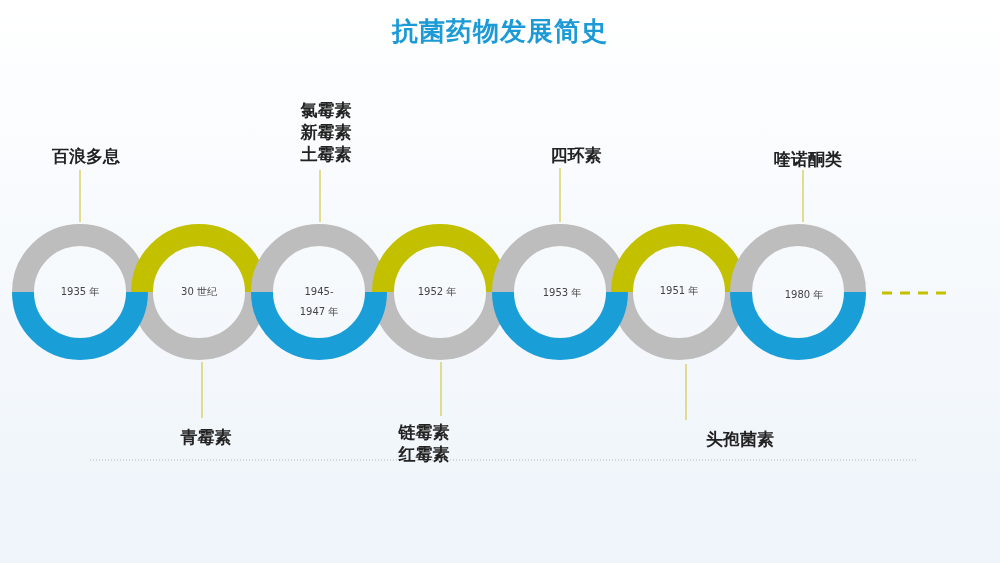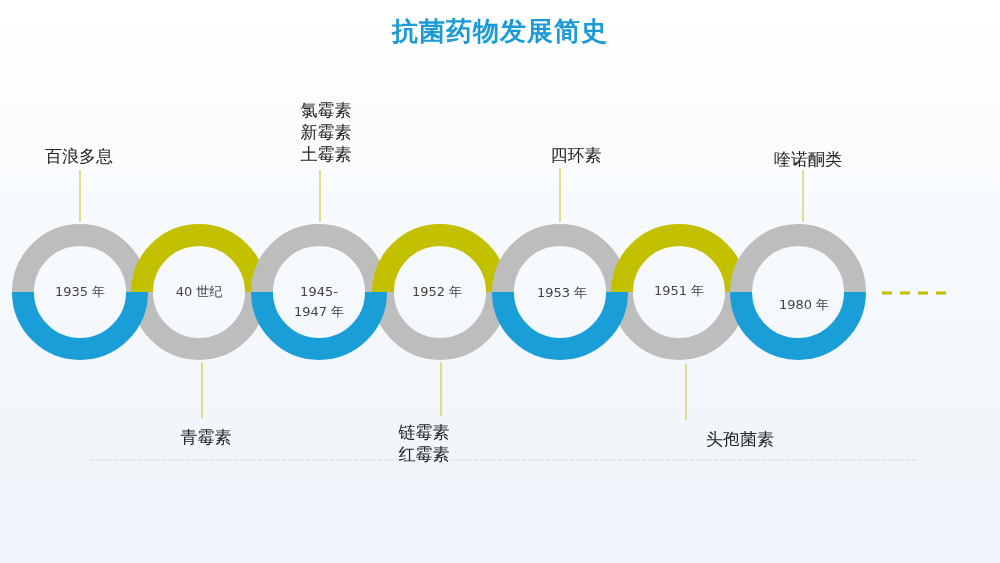--- a/index.html
+++ b/index.html
@@ -8,24 +8,24 @@
     background: linear-gradient(180deg, #ffffff 0%, #f7fafd 40%, #eef4fa 100%);
     font-family: "DejaVu Sans", "Liberation Sans", sans-serif;
   }
   .title {
     position:absolute; left:0; width:1000px; top:14px; text-align:center;
     font-size:26px; font-weight:bold; color:#1b9ad6; letter-spacing:1px;
   }
   svg.diagram { position:absolute; left:0; top:0; }
   .label {
     position:absolute; font-size:17px; color:#222; text-align:center; line-height:22px;
-    white-space:nowrap; transform:translateX(-50%);
+    white-space:nowrap; transform:translateX(-50%);font-weight:bold;
   }
   .year {
-    position:absolute; font-size:13px; color:#444; text-align:center; line-height:20px;
+    position:absolute; font-size:10px; color:#444; text-align:center; line-height:20px;
     transform:translate(-50%,-50%); white-space:nowrap;
   }
 </style>
 </head>
 <body>
 
 <div class="title">抗菌药物发展简史</div>
 
 <svg class="diagram" width="1000" height="563">
 
@@ -63,31 +63,31 @@
     <path d="M503,292 A57,57 0 0 0 617,292" stroke="#1a9ed8"></path>
     <path d="M741,292 A57,57 0 0 0 855,292" stroke="#1a9ed8"></path>
   </g>
 
   <line x1="882" y1="293" x2="948" y2="293" stroke="#c3c000" stroke-width="3" stroke-dasharray="10,8"></line>
 
   <line x1="90" y1="460" x2="918" y2="460" stroke="#b9b9b9" stroke-width="1" stroke-dasharray="1,2"></line>
 </svg>
 
 <div class="year" style="left:80px;top:292px">1935 年</div>
-<div class="year" style="left:199px;top:292px">40 世纪</div>
+<div class="year" style="left:199px;top:292px">30 世纪</div>
 <div class="year" style="left:319px;top:302px">
   <div>1945-</div>
   <div>1947 年</div>
 </div>
 <div class="year" style="left:437px;top:292px">1952 年</div>
 <div class="year" style="left:562px;top:293px">1953 年</div>
 <div class="year" style="left:679px;top:291px">1951 年</div>
-<div class="year" style="left:804px;top:305px">1980 年</div>
+<div class="year" style="left:804px;top:295px">1980 年</div>
 
-<div class="label" style="left:79px;top:145px">
+<div class="label" style="left:86px;top:145px">
   <div>百浪多息</div>
 </div>
 <div class="label" style="left:326px;top:99px">
   <div>氯霉素</div>
   <div>新霉素</div>
   <div>土霉素</div>
 </div>
 <div class="label" style="left:576px;top:144px">
   <div>四环素</div>
 </div>

